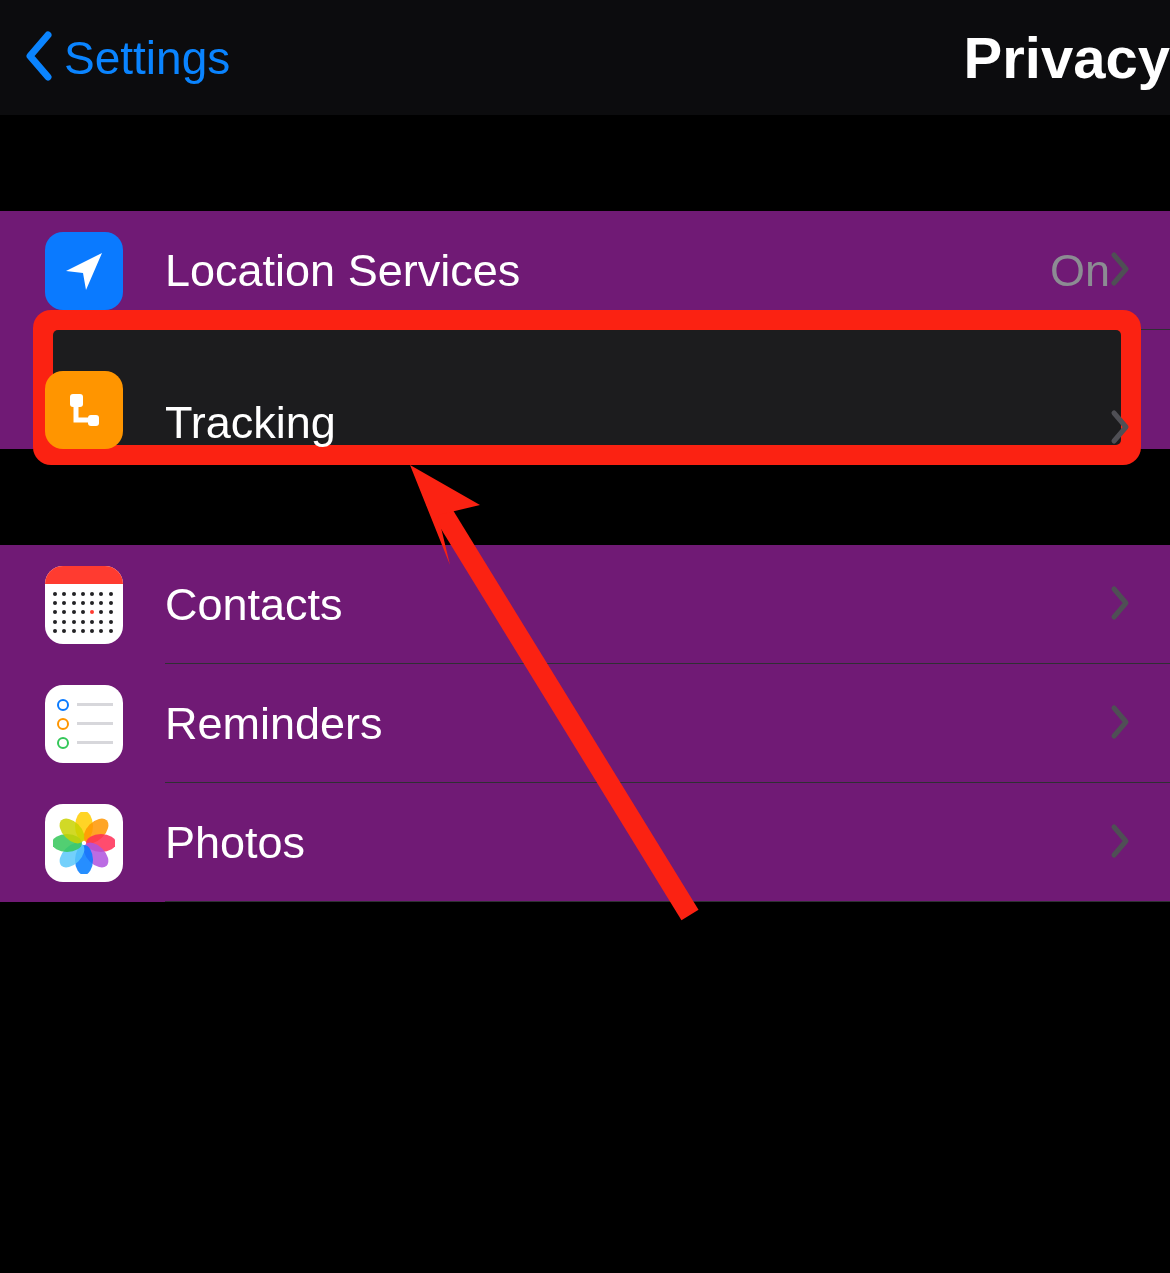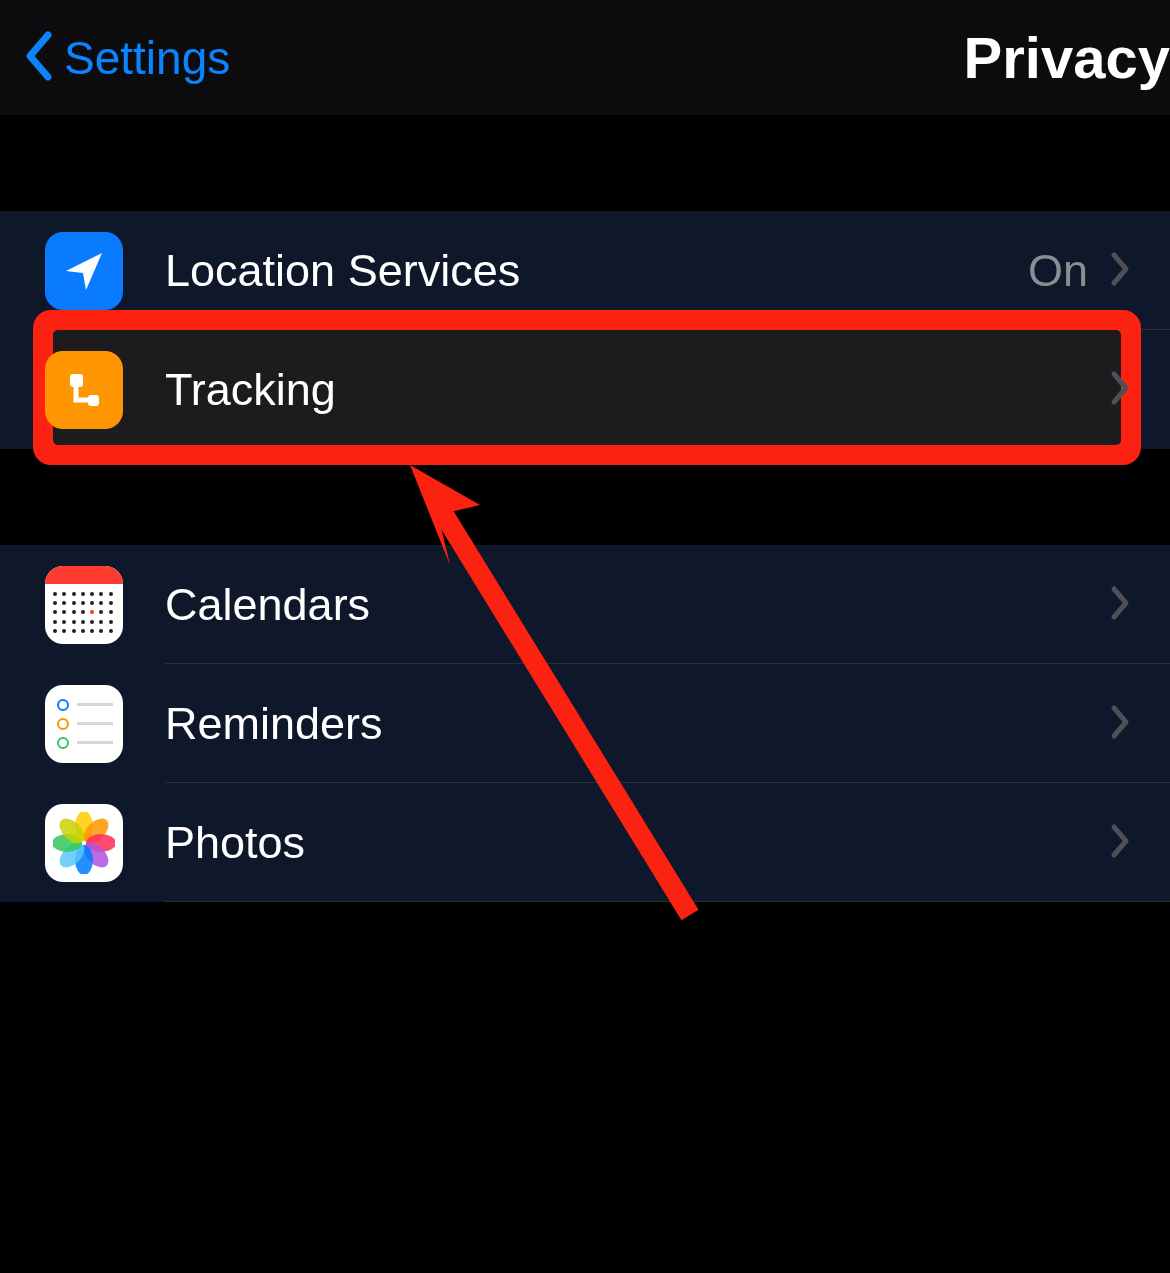--- a/index.html
+++ b/index.html
@@ -34,21 +34,21 @@
       margin-left: 10px;
       font-weight: 400;
     }
     .header-title {
       color: #fff;
       font-size: 58px;
       font-weight: 600;
     }
     .section-gap { background: #000; height: 96px; }
     .section-gap-lg { background: #000; height: 96px; }
-    .group { background: #0f172a; }
+    .group { background: #701a75; }
     .row {
       height: 119px;
       display: flex;
       align-items: center;
       padding-left: 45px;
       padding-right: 40px;
       position: relative;
     }
     .divider {
       position: absolute;
@@ -70,21 +70,20 @@
     .row-label {
       color: #fff;
       font-size: 45px;
       font-weight: 400;
       margin-left: 42px;
       flex: 1;
     }
     .row-value {
       color: #8c8c93;
       font-size: 45px;
-      margin-right: 22px;
     }
     .chevron { color: #4f4f55; }
     .highlight-outer {
       position: absolute;
       left: 33px;
       top: 310px;
       width: 1108px;
       height: 155px;
       background: #fb2212;
       border-radius: 18px;
@@ -93,20 +92,21 @@
     }
     .highlight-inner {
       position: absolute;
       inset: 20px;
       background: #1c1c1e;
       border-radius: 5px;
     }
     .tracking-row {
       position: relative;
       z-index: 2;
+      align-items: flex-end;
     }
     .annotation-arrow {
       position: absolute;
       left: 380px;
       top: 455px;
       z-index: 3;
       pointer-events: none;
     }
     
     .bg-blue { background: #0a7aff; }
@@ -244,21 +244,21 @@
           <div class="calendar-dot"></div>
         <div class="calendar-dot"></div>
           <div class="calendar-dot"></div>
           <div class="calendar-dot"></div>
           <div class="calendar-dot"></div>
           <div class="calendar-dot"></div>
           <div class="calendar-dot"></div>
           <div class="calendar-dot"></div>
       </div>
     </div>
-    <div class="row-label">Calendars</div>
+    <div class="row-label">Contacts</div>
     <span class="chevron">
       <svg width="20" height="36" viewBox="0 0 20 36">
           <polyline points="4,4 16,18 4,32" fill="none" stroke="#4f4f55" stroke-width="5" stroke-linecap="round" stroke-linejoin="round"></polyline>
         </svg>
     </span>
     <div class="divider"></div>
   </div>
 
   <div class="row">
     <div class="reminders-icon">

